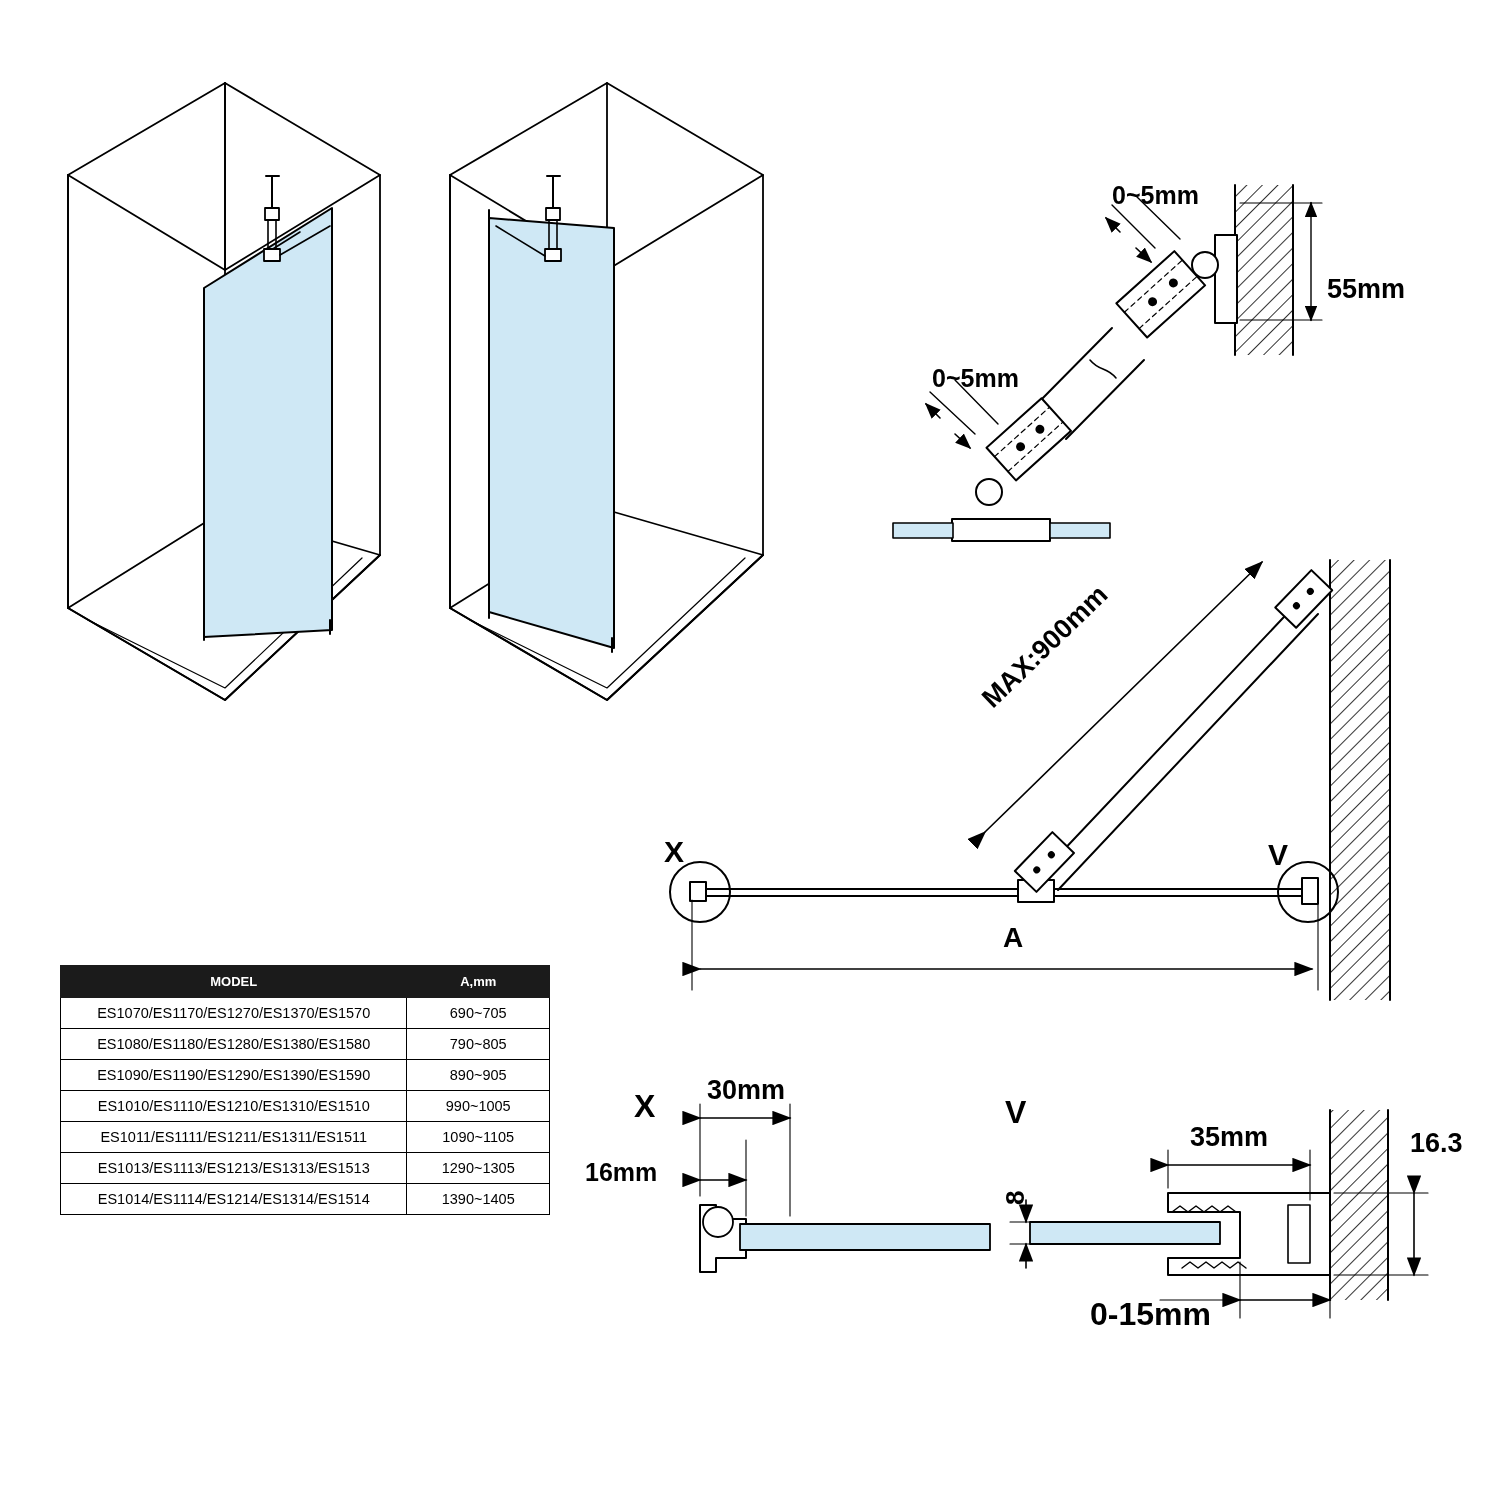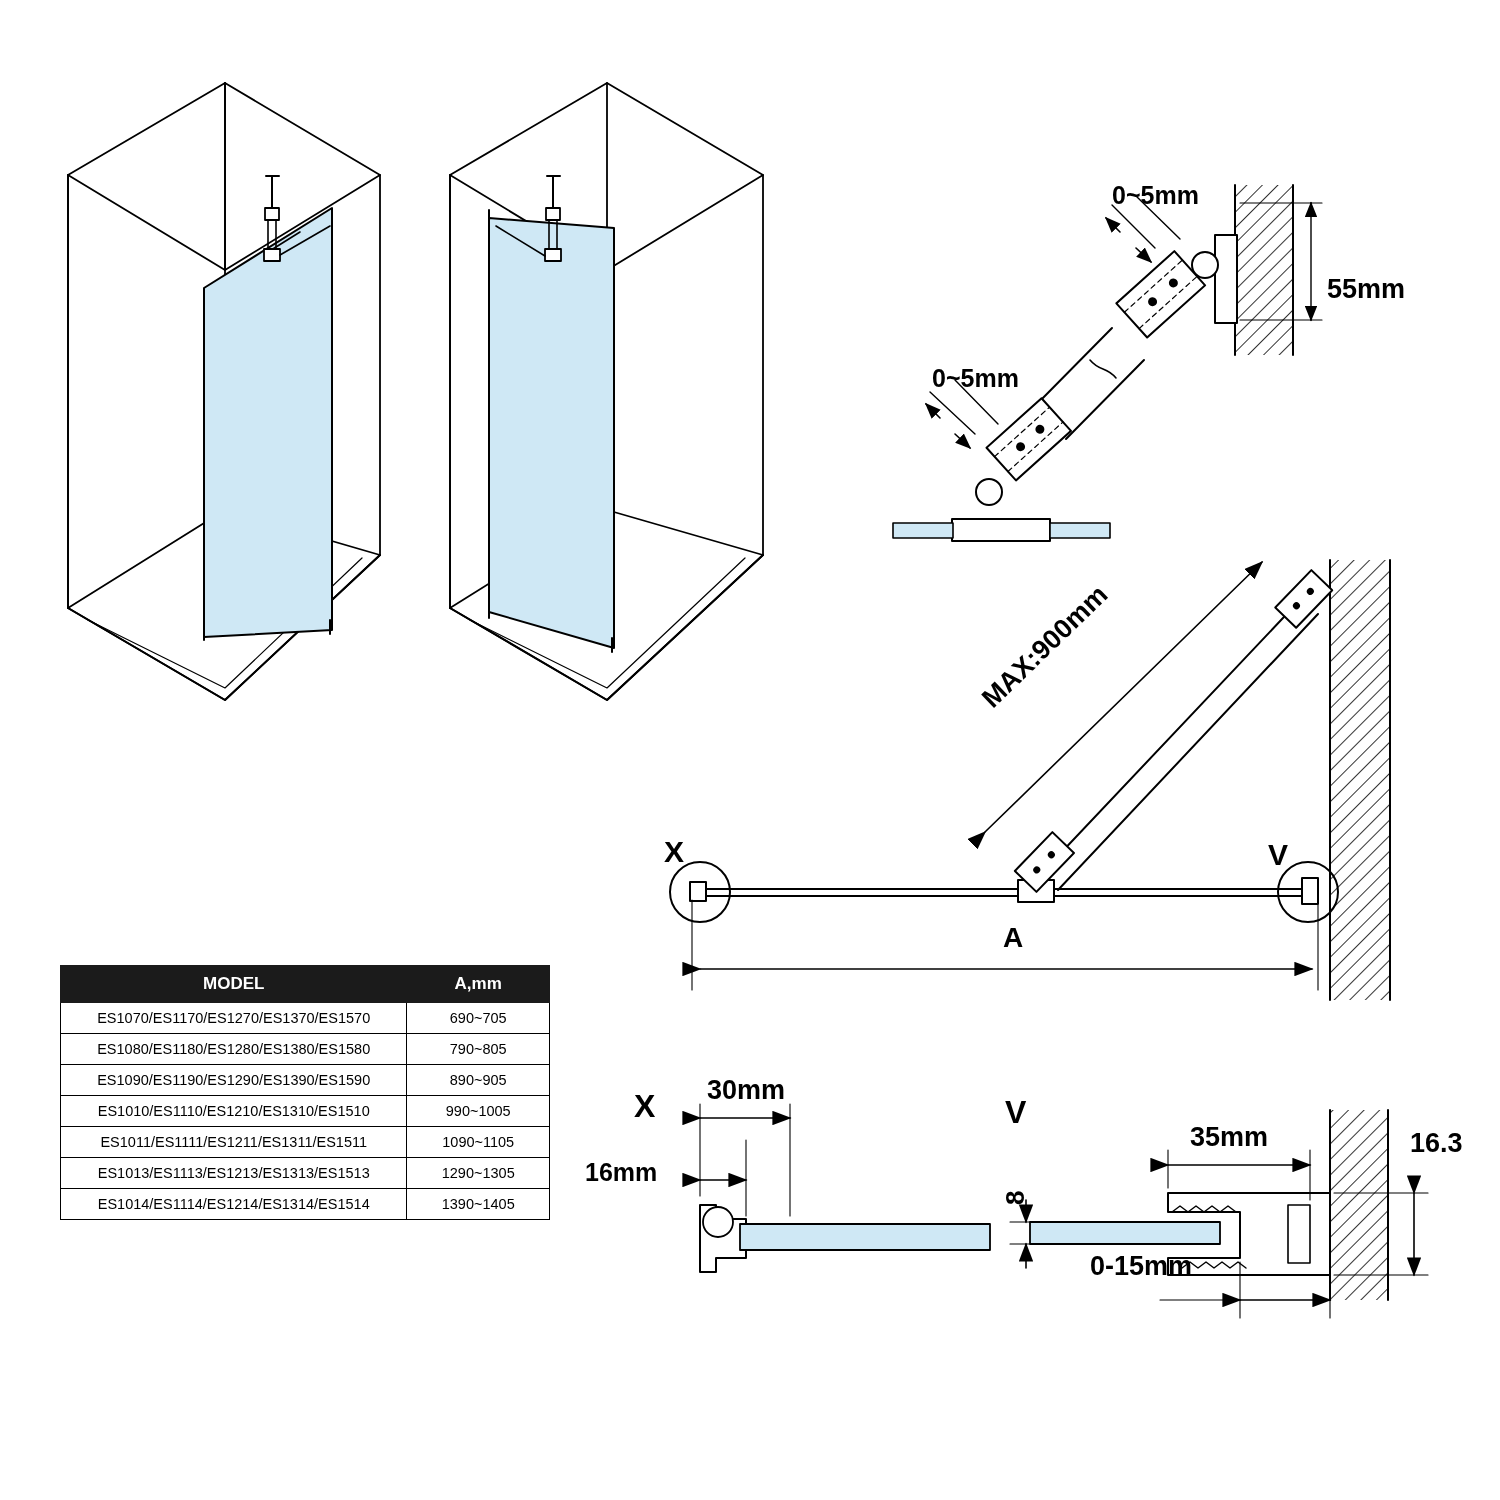--- a/index.html
+++ b/index.html
@@ -17,21 +17,21 @@
 
   
   .spec-table{
     position:absolute;left:60px;top:965px;
     width:490px;
     border-collapse:collapse;
     background:#fff;
   }
   .spec-table th{
     background:#1b1b1b;color:#fff;
-    font-size:17px;font-weight:bold;
+    font-size:13px;font-weight:bold;
     padding:8px 4px;
     border:1px solid #1b1b1b;
     text-align:center;
   }
   .spec-table td{
     border:1px solid #000;
     font-size:14.5px;
     padding:7px 12px;
     text-align:center;
     color:#000;
@@ -268,21 +268,21 @@
 <div class="lbl" style="left:1003px;top:922px;font-size:28px;">A</div>
 
 <div class="lbl" style="left:634px;top:1088px;font-size:32px;">X</div>
 <div class="lbl" style="left:707px;top:1075px;font-size:27px;">30mm</div>
 <div class="lbl" style="left:585px;top:1158px;font-size:25px;">16mm</div>
 
 <div class="lbl" style="left:1005px;top:1094px;font-size:32px;">V</div>
 <div class="lbl" style="left:1190px;top:1122px;font-size:27px;">35mm</div>
 <div class="lbl" style="left:1410px;top:1128px;font-size:27px;">16.3</div>
 <div class="lbl" style="left:1000px;top:1205px;font-size:26px;transform:rotate(-90deg);transform-origin:left top;">8</div>
-<div class="lbl" style="left:1090px;top:1251px;font-size:27px;">0-15mm</div>
+<div class="lbl" style="left:1090px;top:1296px;font-size:32px;">0-15mm</div>
 
 <table class="spec-table">
   <thead>
     <tr>
       <th>MODEL</th>
       <th>A,mm</th>
     </tr>
   </thead>
   <tbody id="spec-body">
       <tr>

